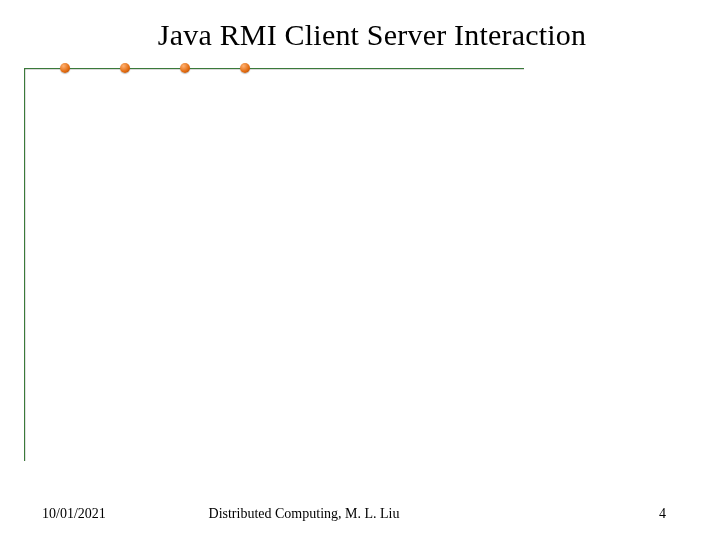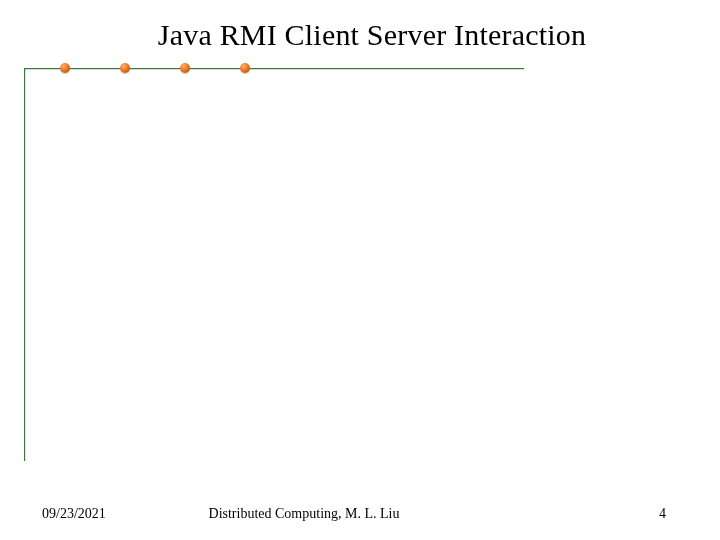--- a/index.html
+++ b/index.html
@@ -103,18 +103,18 @@
     <div class="rule-line"></div>
     <div class="rule-dot d1"></div>
     <div class="rule-dot d2"></div>
     <div class="rule-dot d3"></div>
     <div class="rule-dot d4"></div>
   </div>
 
   <div class="side-line"></div>
 
   <div class="footer">
-    <div class="footer-date">09/23/2021</div>
+    <div class="footer-date">10/01/2021</div>
     <div class="footer-center">Distributed Computing, M. L. Liu</div>
     <div class="footer-page">4</div>
   </div>
 
 </div>
 
 </body></html>

